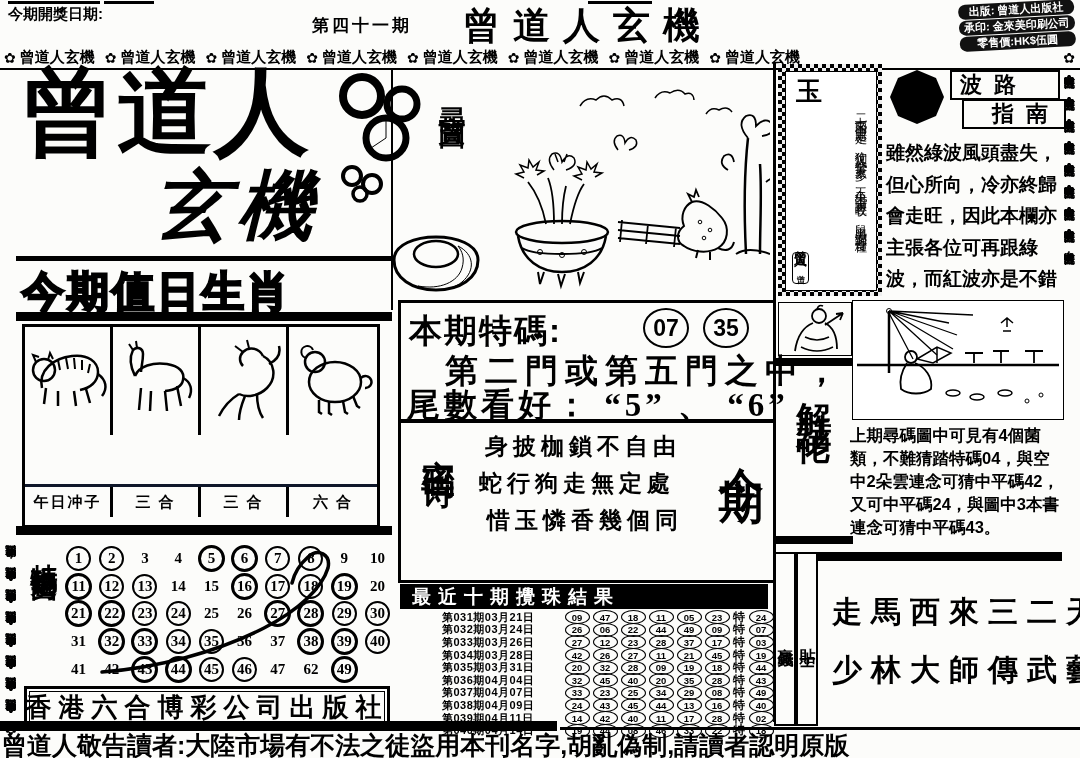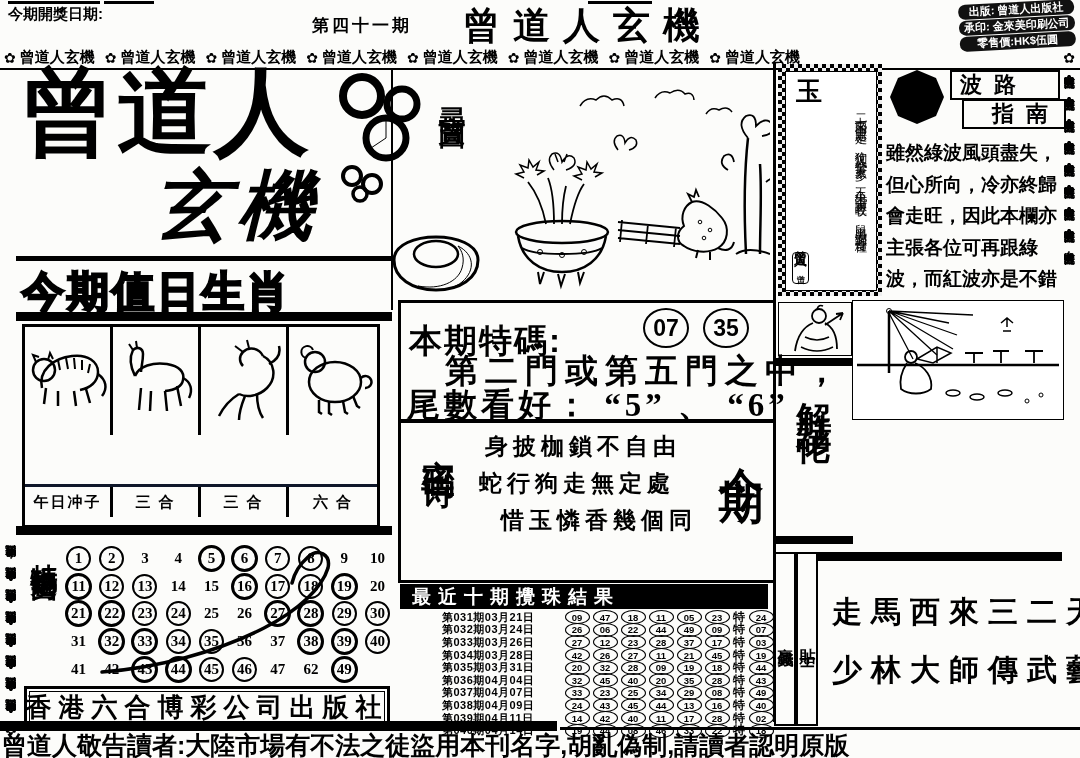--- a/index.html
+++ b/index.html
@@ -56,21 +56,21 @@
   .tnum.bold{border:3.5px solid #000;}
   .tnum.thin{border:2px solid #000;}
   .trend-curve{left:62px;top:538px;pointer-events:none;}
   .pub-co{left:24px;top:686px;width:360px;height:36px;border:3px solid #000;box-shadow:0 0 0 2px #fff inset,0 0 0 3px #000 inset;
           display:flex;align-items:center;justify-content:center;font-family:"Liberation Serif","DejaVu Serif",serif;
           font-size:26px;font-weight:bold;letter-spacing:7px;white-space:nowrap;}
 
   
   .treasure-label{left:434px;top:86px;height:120px;font-size:27px;font-weight:900;letter-spacing:8px;}
   .special-box{left:398px;top:300px;width:372px;height:116px;border:3px solid #000;}
-  .special-label{left:8px;top:16px;font-size:33px;font-weight:900;letter-spacing:2px;}
+  .special-label{left:8px;top:6px;font-size:33px;font-weight:900;letter-spacing:2px;}
   .sp-num{position:absolute;top:5px;width:42px;height:36px;border:2.5px solid #000;border-radius:50%;
           display:flex;align-items:center;justify-content:center;font-size:23px;font-weight:bold;
           font-family:"Liberation Sans",sans-serif;}
   .sp-line{font-family:"Liberation Serif","DejaVu Serif",serif;font-size:33px;font-weight:bold;white-space:nowrap;}
   .secret-box{left:398px;top:420px;width:372px;height:157px;border:3px solid #000;}
   .secret-label{left:14px;top:10px;height:140px;font-size:33px;font-weight:900;letter-spacing:8px;}
   .poem-lines{left:68px;top:4px;width:244px;}
   .poem-line{font-family:"DejaVu Serif","Liberation Serif",serif;font-size:23px;font-weight:bold;
              letter-spacing:5px;line-height:37px;white-space:nowrap;}
   .now-label{left:310px;top:8px;height:142px;font-size:45px;font-weight:900;letter-spacing:12px;}
@@ -384,21 +384,21 @@
     <span class="sp-num" style="left:302px;">35</span>
     <div class="abs sp-line" style="left:44px;top:46px;letter-spacing:7px;">第二門或第五門之中，</div>
     <div class="abs sp-line" style="left:6px;top:80px;letter-spacing:4px;">尾數看好： “5” 、 “6”</div>
   </div>
 
   <div class="abs secret-box">
     <div class="abs vtext secret-label">密码诗</div>
     <div class="abs poem-lines" id="poem-lines">
         <div class="poem-line" style="margin-left: 16px;">身披枷鎖不自由</div>
         <div class="poem-line" style="margin-left: 10px;">蛇行狗走無定處</div>
-        <div class="poem-line" style="margin-left: 32px;">惜玉憐香幾個同</div>
+        <div class="poem-line" style="margin-left: 18px;">惜玉憐香幾個同</div>
       </div>
     <div class="abs vtext now-label">今期</div>
   </div>
 
   <div class="abs res-title">最近十期攪珠結果</div>
   <div class="abs res-rows" id="res-rows">
       <div class="res-row">
         <span class="res-label">第031期03月21日</span>
         <span class="oval">09</span>
         <span class="oval">47</span>
@@ -554,20 +554,21 @@
     <path d="M112,52 l18,0 M121,52 l0,10 M140,50 l16,0 M148,50 l0,12 M172,50 l18,0 M181,50 l0,12" stroke-width="1.8"></path>
     <circle cx="58" cy="56" r="6" stroke-width="1.8"></circle>
     <path d="M62,62 C72,66 80,76 78,88 C70,94 56,94 48,88 C46,78 50,68 54,62" stroke-width="1.8"></path>
     <path d="M64,58 L84,46 L98,52 L80,62 Z M84,46 l0,16" stroke-width="1.5"></path>
     <ellipse cx="100" cy="92" rx="7" ry="3" stroke-width="1.5"></ellipse>
     <ellipse cx="124" cy="96" rx="7" ry="3" stroke-width="1.5"></ellipse>
     <ellipse cx="152" cy="92" rx="7" ry="3" stroke-width="1.5"></ellipse>
     <circle cx="174" cy="100" r="2" fill="#000"></circle>
       <circle cx="188" cy="94" r="2" fill="#000"></circle>
   </svg>
+  <div class="abs exp-body">上期尋碼圖中可見有4個菌類，不難猜踏特碼04，與空中2朵雲連念可猜中平碼42，又可中平碼24，與圖中3本書連念可猜中平碼43。</div>
 
   <div class="abs vtext tip-lab" style="left:774px;">贏錢</div>
   <div class="abs vtext tip-lab" style="left:796px;">貼士</div>
   <div class="bar" style="left:818px;top:552px;width:244px;height:9px;"></div>
   <div class="abs tip-line" style="left:832px;top:592px;">走馬西來三二天</div>
   <div class="abs tip-line" style="left:832px;top:650px;">少林大師傳武藝</div>
 
   <div class="bar" style="left:0;top:721px;width:557px;height:10px;"></div>
   <div class="bar" style="left:560px;top:727px;width:520px;height:3px;"></div>
   <div class="abs banner">曾道人敬告讀者:大陸市場有不法之徒盜用本刊名字,胡亂偽制,請讀者認明原版</div>

